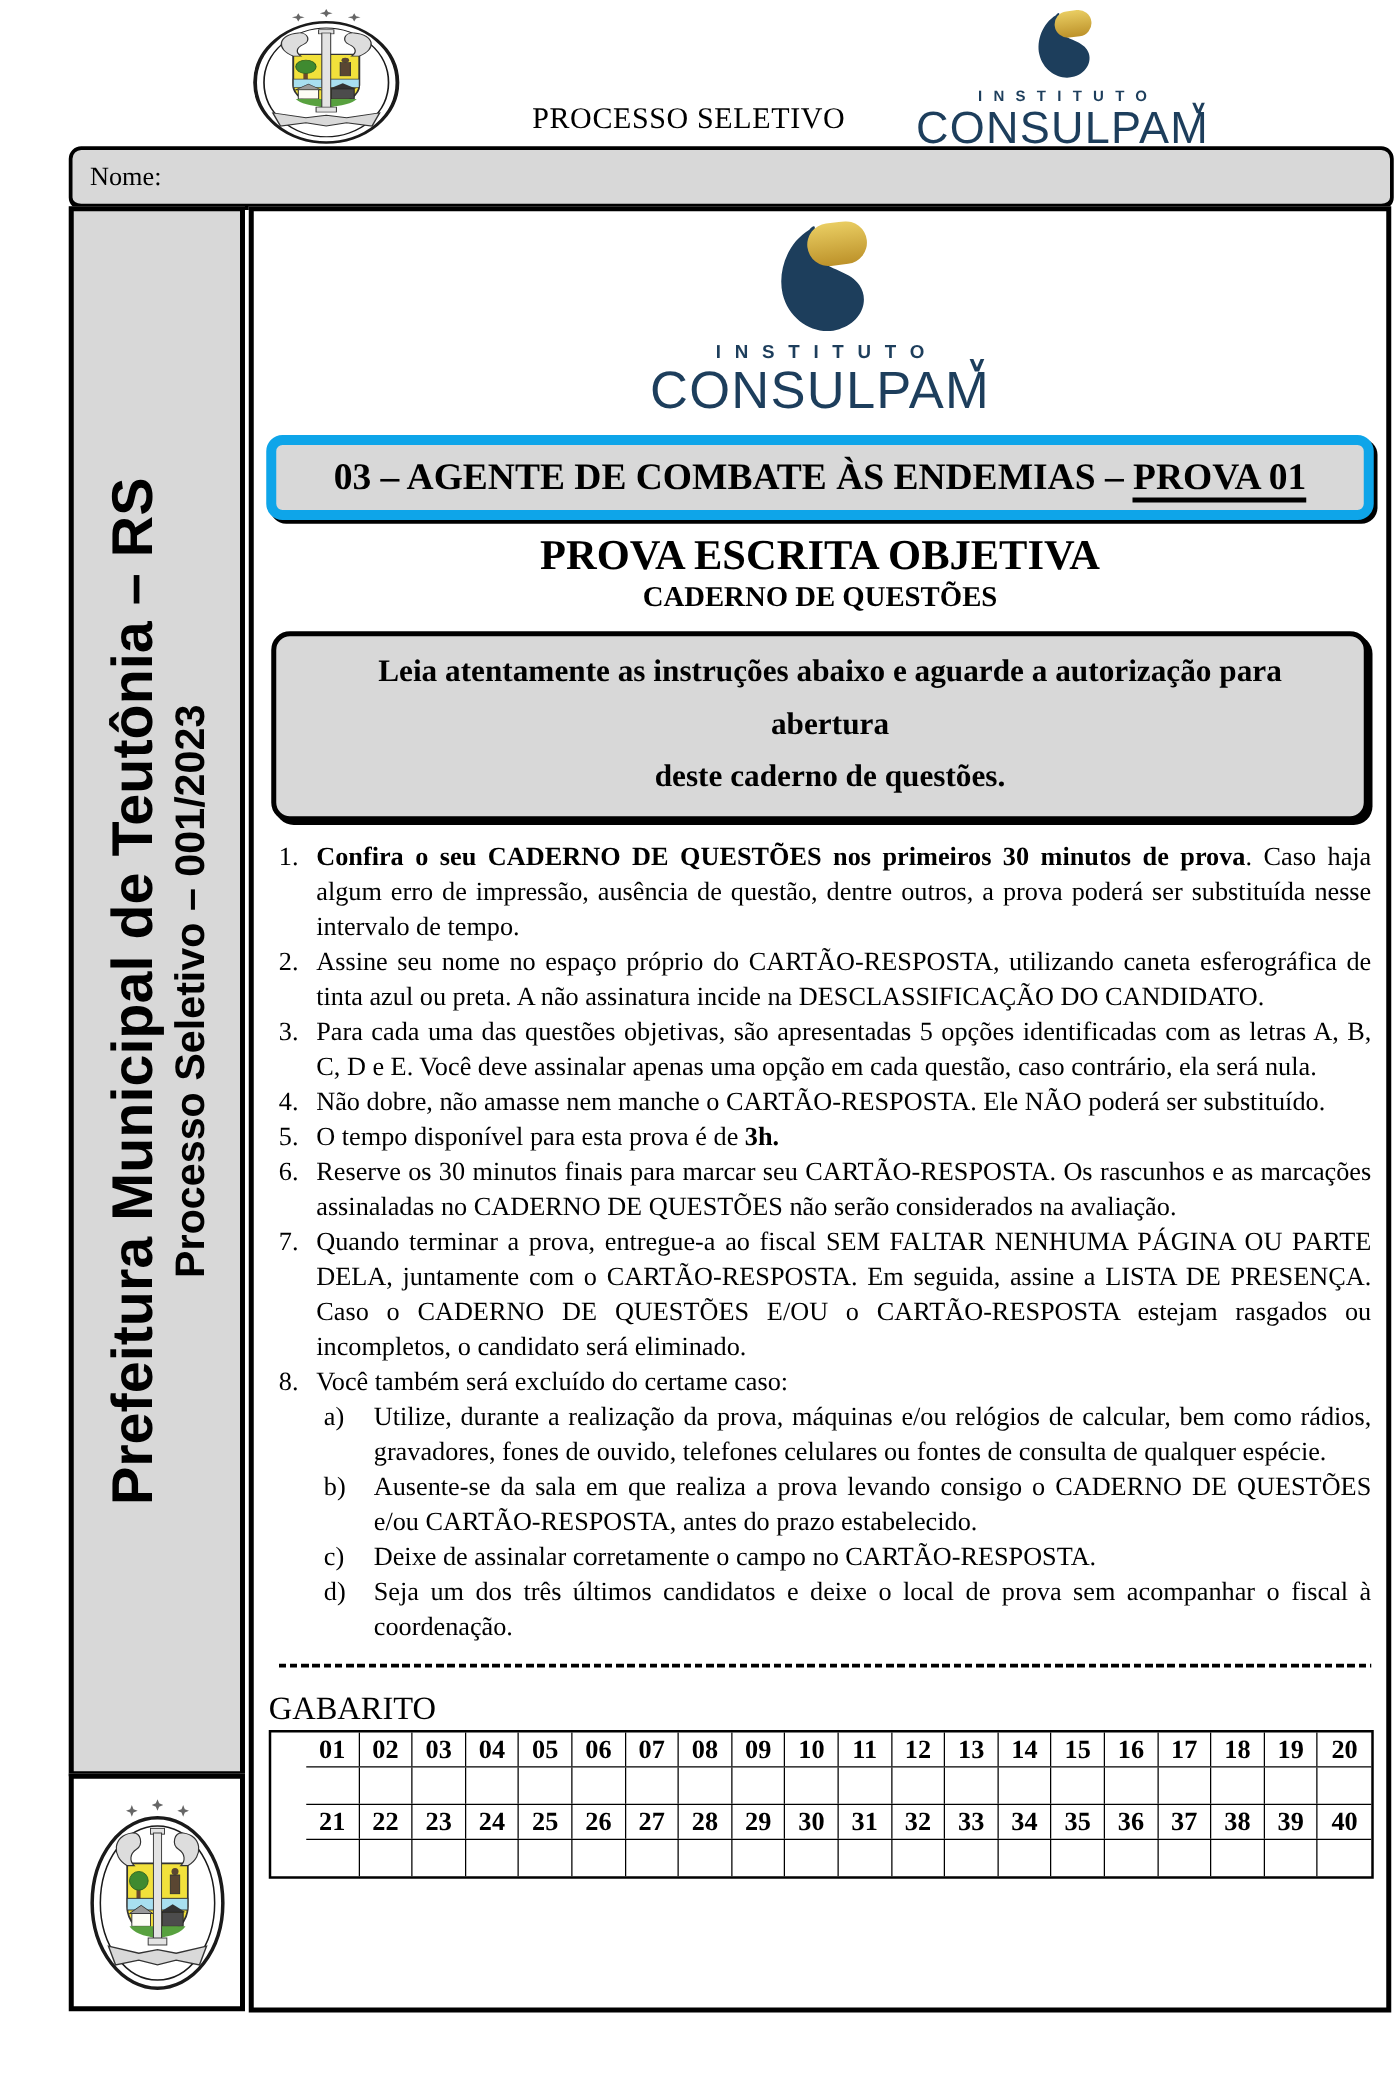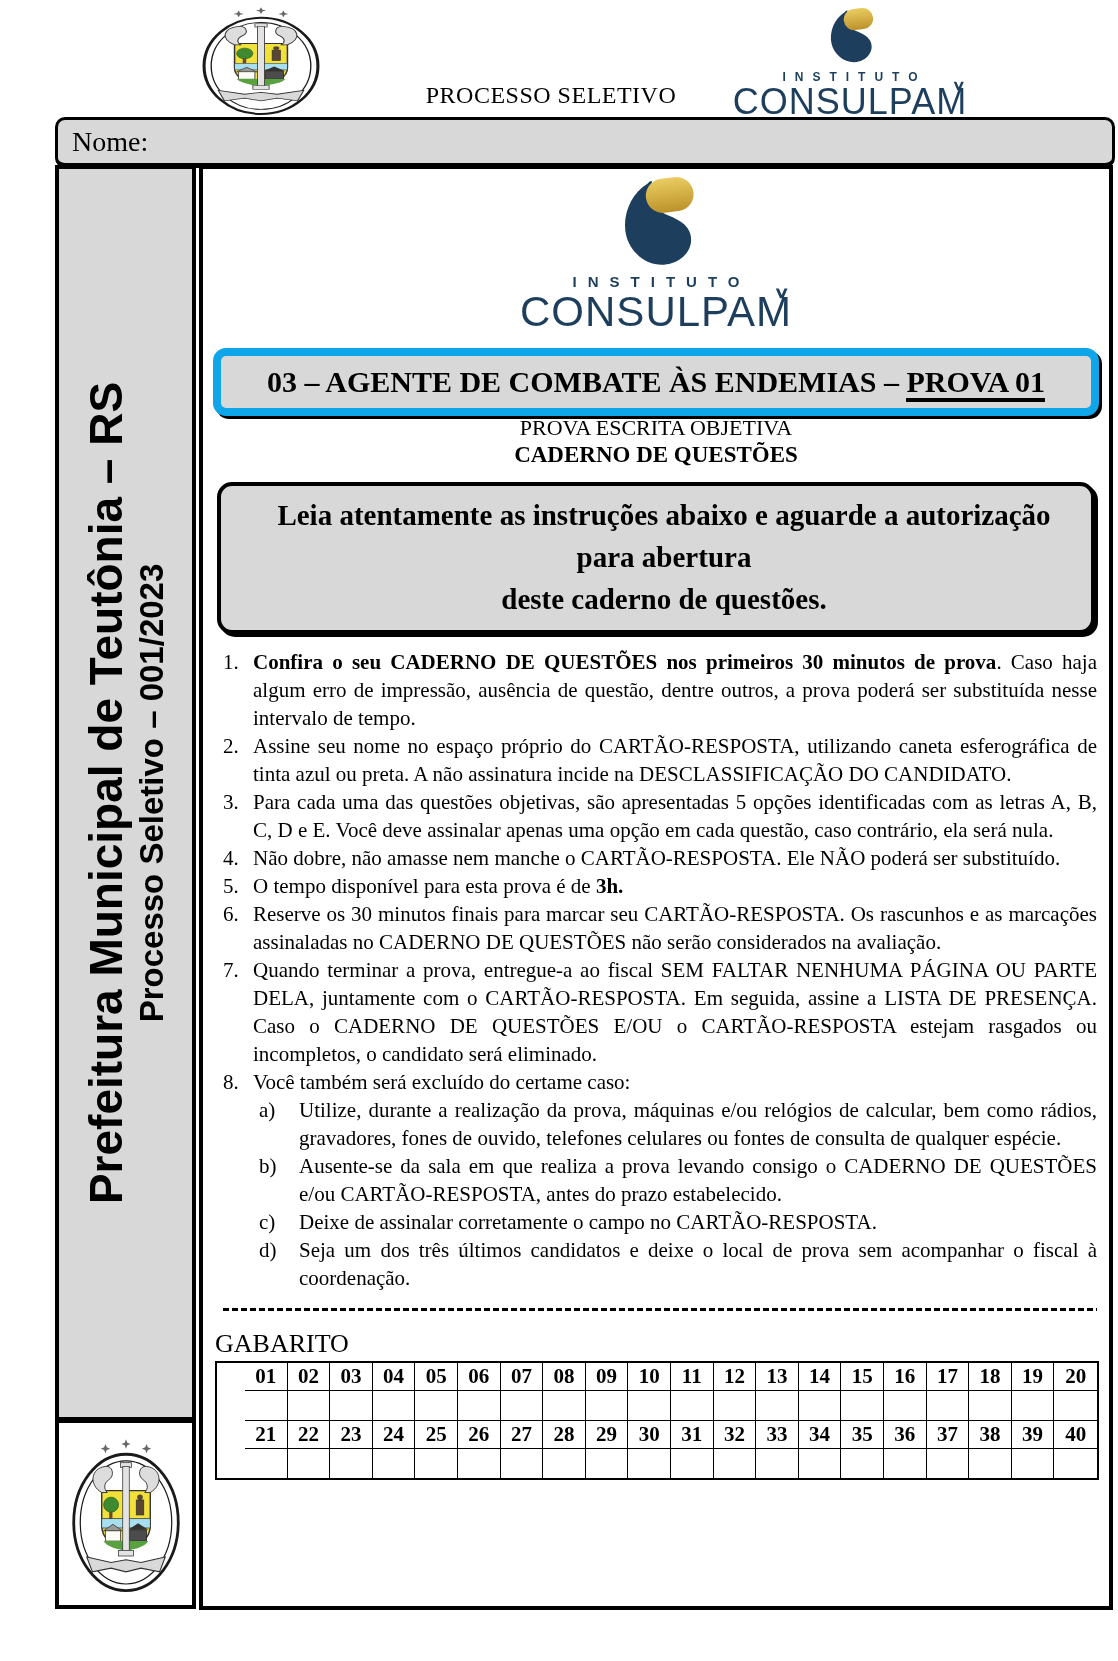--- a/index.html
+++ b/index.html
@@ -11,21 +11,21 @@
   #processo-seletivo{left:351px;top:82px;width:400px;text-align:center;font-size:24px;letter-spacing:.5px;white-space:nowrap;}
   #top-logo{left:730px;top:8px;width:240px;text-align:center;}
   #top-logo .mark{width:56px;height:58px;margin:0 auto;display:block;}
   .instituto{color:#1d3e5c;font-family:"Liberation Sans",sans-serif;font-weight:bold;letter-spacing:9px;font-size:12px;margin-top:4px;text-indent:9px;}
   .cp-wrap{position:relative;display:inline-block;color:#1d3e5c;font-family:"Liberation Sans",sans-serif;font-weight:normal;}
   #top-logo .cp-wrap{font-size:36px;letter-spacing:1px;line-height:1;}
   .cp-wrap::after{content:"\2228";position:absolute;color:#1d3e5c;font-size:.38em;right:.18em;top:-.34em;font-weight:bold;transform:scaleX(1.4);}
 
   
   #nome-bar{left:55px;top:117px;width:1060px;height:51px;box-sizing:border-box;background:#d8d8d8;border:3px solid #000;border-bottom-width:5px;border-radius:10px;display:flex;align-items:center;}
-  #nome-bar .label{font-size:28px;margin-left:14px;}
+  #nome-bar .label{font-size:21px;margin-left:14px;}
   #nome-bar .field{flex:1;height:100%;}
 
   
   #sidebar-box{left:55px;top:165px;width:141px;height:1256px;box-sizing:border-box;background:#d8d8d8;border:4px solid #000;}
   #sidebar-rot{position:absolute;left:50%;top:50%;transform:translate(-50%,-50%) rotate(-90deg);white-space:nowrap;text-align:center;font-family:"Liberation Sans",sans-serif;font-weight:bold;}
   #sidebar-rot .l1{font-size:46px;letter-spacing:0px;line-height:1.1;}
   #sidebar-rot .l2{font-size:33px;line-height:1.2;}
 
   #crest-box{left:55px;top:1419px;width:141px;height:190px;box-sizing:border-box;background:#fff;border:4px solid #000;display:flex;align-items:center;justify-content:center;}
 
@@ -33,24 +33,24 @@
   #main-box{left:199px;top:165px;width:914px;height:1445px;box-sizing:border-box;background:#fff;border:4px solid #000;overflow:hidden;}
 
   .center-logo{margin-top:8px;text-align:center;}
   .center-logo .mark{width:90px;height:94px;margin:0 auto;display:block;}
   .center-logo .instituto{font-size:15px;letter-spacing:11px;text-indent:11px;margin-top:2px;}
   .center-logo .cp-wrap{font-size:42px;letter-spacing:1px;line-height:1.05;}
 
   .title-bar{margin:14px 10px 0 10px;box-sizing:border-box;background:#d8d8d8;border:8px solid #0ea5e9;border-radius:13px;box-shadow:3px 3px 0 #000;height:68px;display:flex;align-items:center;justify-content:center;font-weight:bold;font-size:30px;}
   .title-bar .u{border-bottom:4px solid #000;}
 
-  .h1{text-align:center;font-weight:normal;font-size:22px;line-height:1.1;}
+  .h1{margin-top:10px;text-align:center;font-weight:bold;font-size:34px;line-height:1.1;}
   .h2{margin-top:2px;text-align:center;font-weight:bold;font-size:23px;line-height:1.1;}
 
-  .notice{margin:14px 14px 0 14px;box-sizing:border-box;background:#d8d8d8;border:4px solid #000;border-radius:15px;box-shadow:3px 3px 0 #000;padding:8px 24px 10px 40px;text-align:center;font-weight:bold;font-size:29px;line-height:42px;}
+  .notice{margin:14px 14px 0 14px;box-sizing:border-box;background:#d8d8d8;border:4px solid #000;border-radius:15px;box-shadow:3px 3px 0 #000;padding:8px 24px 10px 40px;text-align:center;font-weight:bold;font-size:25px;line-height:42px;}
 
   .inst-list{margin:14px 12px 0 20px;font-size:21px;line-height:28px;}
   .inst{display:flex;}
   .inum{width:30px;flex:none;}
   .ibody{flex:1;text-align:justify;}
   .sub{display:flex;margin-left:36px;}
   .snum{width:40px;flex:none;}
   .sbody{flex:1;text-align:justify;}
 
   .dashed{margin:16px 12px 0 20px;height:3px;background:repeating-linear-gradient(90deg,#000 0 6px,transparent 6px 9px);}

